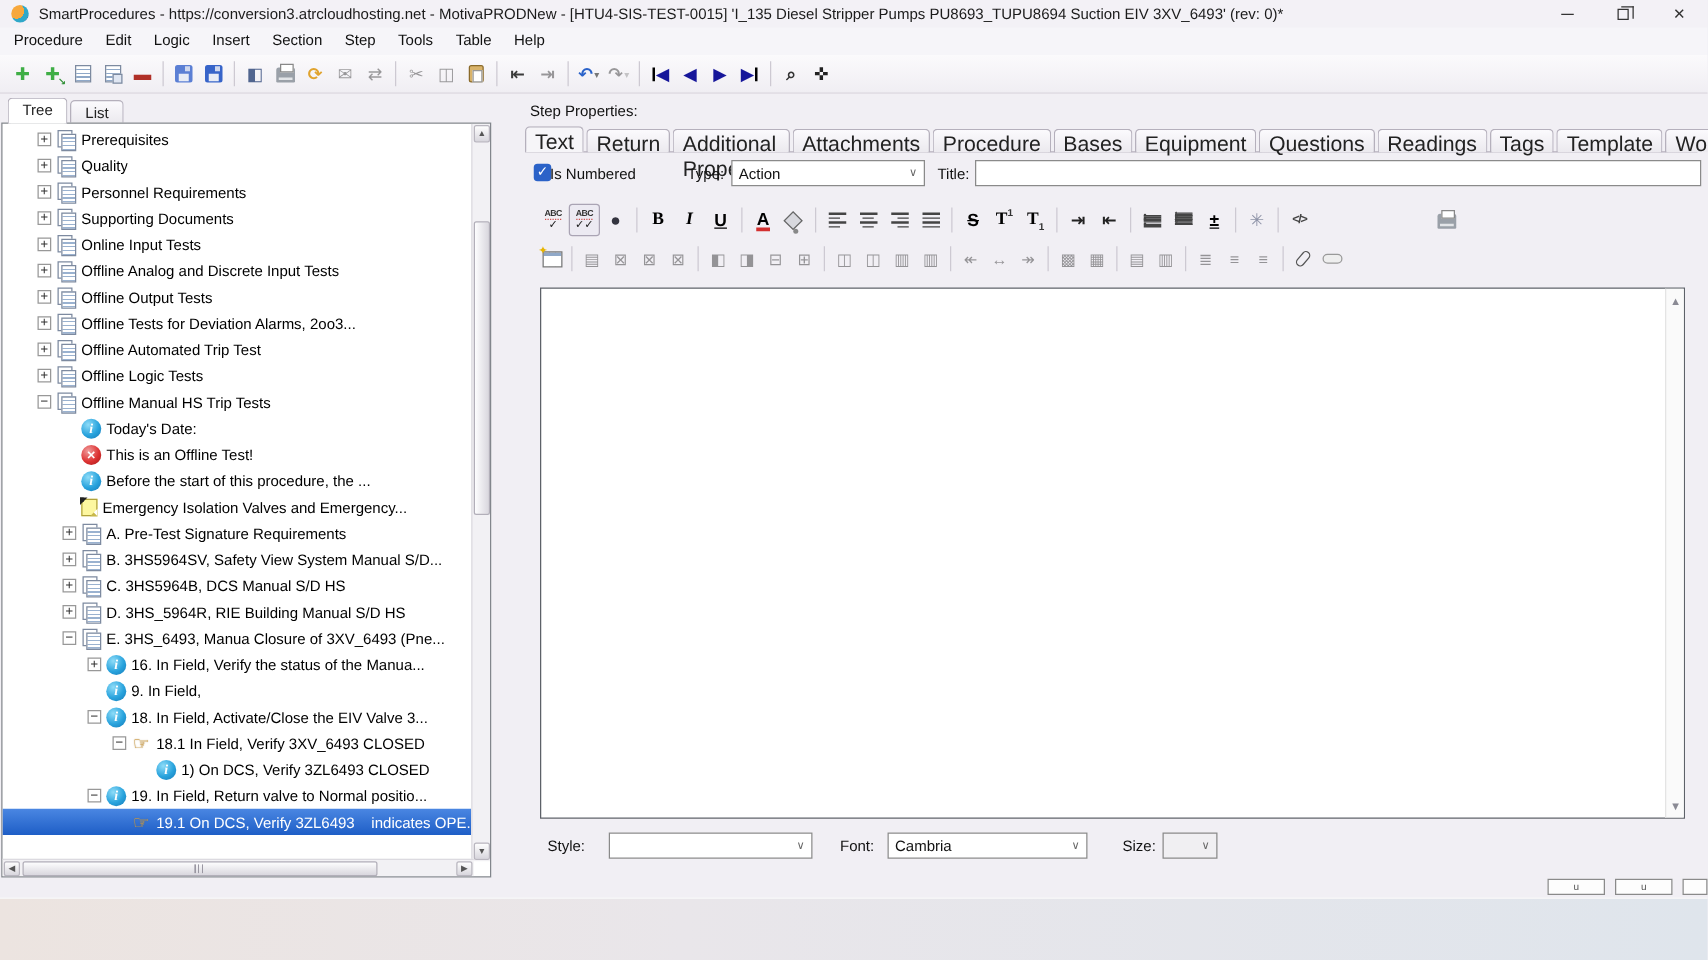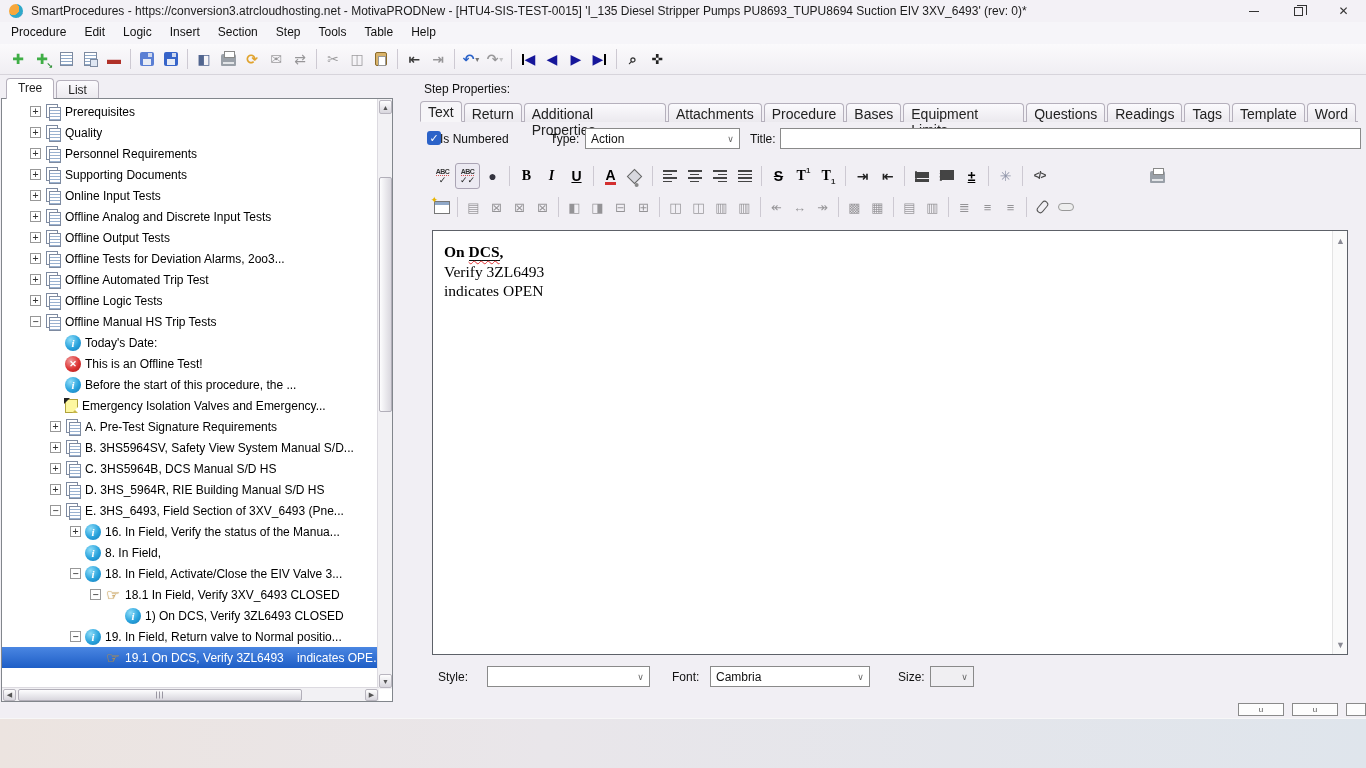--- a/index.html
+++ b/index.html
@@ -107,21 +107,21 @@
   .grip{position:absolute;left:50%;top:50%;width:9px;height:7px;transform:translate(-50%,-50%);background:repeating-linear-gradient(90deg,#9a97a2 0 1px,transparent 1px 3px)}
   #vscroll{right:0;top:0;width:15px;height:590px;border-left:1px solid #dcdae0}
   #hscroll{left:0;bottom:0;height:14px;width:377px;border-top:1px solid #dcdae0}
 
   #splitter{position:absolute;left:394px;top:75px;width:16px;height:643px;background:#f1eff4}
 
   
   #rightpane{position:absolute;left:410px;top:75px;width:956px;height:643px;background:#f1eff4}
   #sp-header{position:absolute;left:14px;top:7px;font-size:12px;color:#111}
   #steptabs{position:absolute;left:10px;top:24px;right:8px;height:23px;border-bottom:1px solid #b5b0bc;display:flex;align-items:flex-end}
-  #steptabs .xtab{height:19px;padding:2px 7px;font-size:14px;margin-bottom:-1px}
+  #steptabs .xtab{height:19px;padding:2px 7px;font-size:17px;margin-bottom:-1px}
   #steptabs .xtab.on{height:21px;background:#f6f5f8;border-bottom:1px solid #f6f5f8}
 
   #proprow{position:absolute;left:10px;top:53px;right:8px;height:24px;font-size:12px;color:#111}
   .cb{position:absolute;left:7px;top:3px;width:14px;height:14px;background:#2b62c8;border-radius:3px;color:#fff;font-size:11px;line-height:14px;text-align:center}
   #lbl-numbered{position:absolute;left:20px;top:4px}
   #lbl-type{position:absolute;left:130px;top:4px}
   .combo{position:absolute;background:#fff;border:1px solid #8a8a8a;height:21px;font-size:12px;color:#111;padding:3px 18px 0 5px;white-space:nowrap;overflow:hidden}
   .combo .arr{position:absolute;right:0;top:0;bottom:0;width:17px;color:#666;font-size:9px;display:flex;align-items:center;justify-content:center}
   #combo-type{left:165px;top:0;width:155px}
   #lbl-title{position:absolute;left:330px;top:4px}
@@ -292,23 +292,23 @@
         <div class="trow" style="padding-left: 28px;"><span class="exp">+</span><span class="ti ti-doc"></span><span class="lbl">Offline Logic Tests</span></div>
         <div class="trow" style="padding-left: 28px;"><span class="exp">−</span><span class="ti ti-doc"></span><span class="lbl">Offline Manual HS Trip Tests</span></div>
         <div class="trow" style="padding-left: 48px;"><span class="exp ph"></span><span class="ti ti-info">i</span><span class="lbl">Today's Date:</span></div>
         <div class="trow" style="padding-left: 48px;"><span class="exp ph"></span><span class="ti ti-error">✕</span><span class="lbl">This is an Offline Test!</span></div>
         <div class="trow" style="padding-left: 48px;"><span class="exp ph"></span><span class="ti ti-info">i</span><span class="lbl">Before the start of this procedure, the ...</span></div>
         <div class="trow" style="padding-left: 48px;"><span class="exp ph"></span><span class="ti ti-note"></span><span class="lbl">Emergency Isolation Valves and Emergency...</span></div>
         <div class="trow" style="padding-left: 48px;"><span class="exp">+</span><span class="ti ti-doc"></span><span class="lbl">A. Pre-Test Signature Requirements</span></div>
         <div class="trow" style="padding-left: 48px;"><span class="exp">+</span><span class="ti ti-doc"></span><span class="lbl">B. 3HS5964SV, Safety View System Manual S/D...</span></div>
         <div class="trow" style="padding-left: 48px;"><span class="exp">+</span><span class="ti ti-doc"></span><span class="lbl">C. 3HS5964B, DCS Manual S/D HS</span></div>
         <div class="trow" style="padding-left: 48px;"><span class="exp">+</span><span class="ti ti-doc"></span><span class="lbl">D. 3HS_5964R, RIE Building Manual S/D HS</span></div>
-        <div class="trow" style="padding-left: 48px;"><span class="exp">−</span><span class="ti ti-doc"></span><span class="lbl">E. 3HS_6493, Field Section of 3XV_6493 (Pne...</span></div>
+        <div class="trow" style="padding-left: 48px;"><span class="exp">−</span><span class="ti ti-doc"></span><span class="lbl">E. 3HS_6493, Manua Closure of 3XV_6493 (Pne...</span></div>
         <div class="trow" style="padding-left: 68px;"><span class="exp">+</span><span class="ti ti-info">i</span><span class="lbl">16. In Field, Verify the status of the Manua...</span></div>
-        <div class="trow" style="padding-left: 68px;"><span class="exp ph"></span><span class="ti ti-info">i</span><span class="lbl">8. In Field,</span></div>
+        <div class="trow" style="padding-left: 68px;"><span class="exp ph"></span><span class="ti ti-info">i</span><span class="lbl">9. In Field,</span></div>
         <div class="trow" style="padding-left: 68px;"><span class="exp">−</span><span class="ti ti-info">i</span><span class="lbl">18. In Field, Activate/Close the EIV Valve 3...</span></div>
         <div class="trow" style="padding-left: 88px;"><span class="exp">−</span><span class="ti ti-hand">☞</span><span class="lbl">18.1 In Field, Verify 3XV_6493 CLOSED</span></div>
         <div class="trow" style="padding-left: 108px;"><span class="exp ph"></span><span class="ti ti-info">i</span><span class="lbl">1) On DCS, Verify 3ZL6493 CLOSED</span></div>
         <div class="trow" style="padding-left: 68px;"><span class="exp">−</span><span class="ti ti-info">i</span><span class="lbl">19. In Field, Return valve to Normal positio...</span></div>
         <div class="trow sel" style="padding-left: 88px;"><span class="exp ph"></span><span class="ti ti-hand">☞</span><span class="lbl">19.1 On DCS, Verify 3ZL6493    indicates OPE...</span></div>
       </div>
     <div id="vscroll" class="sb">
       <span class="sbtn" style="left:1px;top:1px;width:13px;height:14px">▲</span>
       <span class="sthumb" style="left:1px;top:78px;width:13px;height:235px"></span>
       <span class="sbtn" style="left:1px;bottom:1px;width:13px;height:14px">▼</span>
@@ -566,25 +566,20 @@
       <span class="tsep"></span>
       <span class="tbtn">
         <i class="cico clip"></i>
       </span>
       <span class="tbtn">
         <i class="cico capsule"></i>
       </span>
     </div>
 
   <div id="editor">
-    <div id="edcontent">
-      <div><b><span>On </span><span class="misp"><u>DCS</u></span><span>,</span></b></div>
-      <div>Verify 3ZL6493</div>
-      <div>indicates OPEN</div>
-    </div>
     <div id="ed-vsb">
       <span class="edarr" style="top:2px">▲</span>
       <span class="edarr" style="bottom:2px">▼</span>
     </div>
   </div>
 
   <div id="stylerow">
     <span id="lbl-style">Style:</span>
     <span id="combo-style" class="combo"><span></span><span class="arr">∨</span></span>
     <span id="lbl-font">Font:</span>

